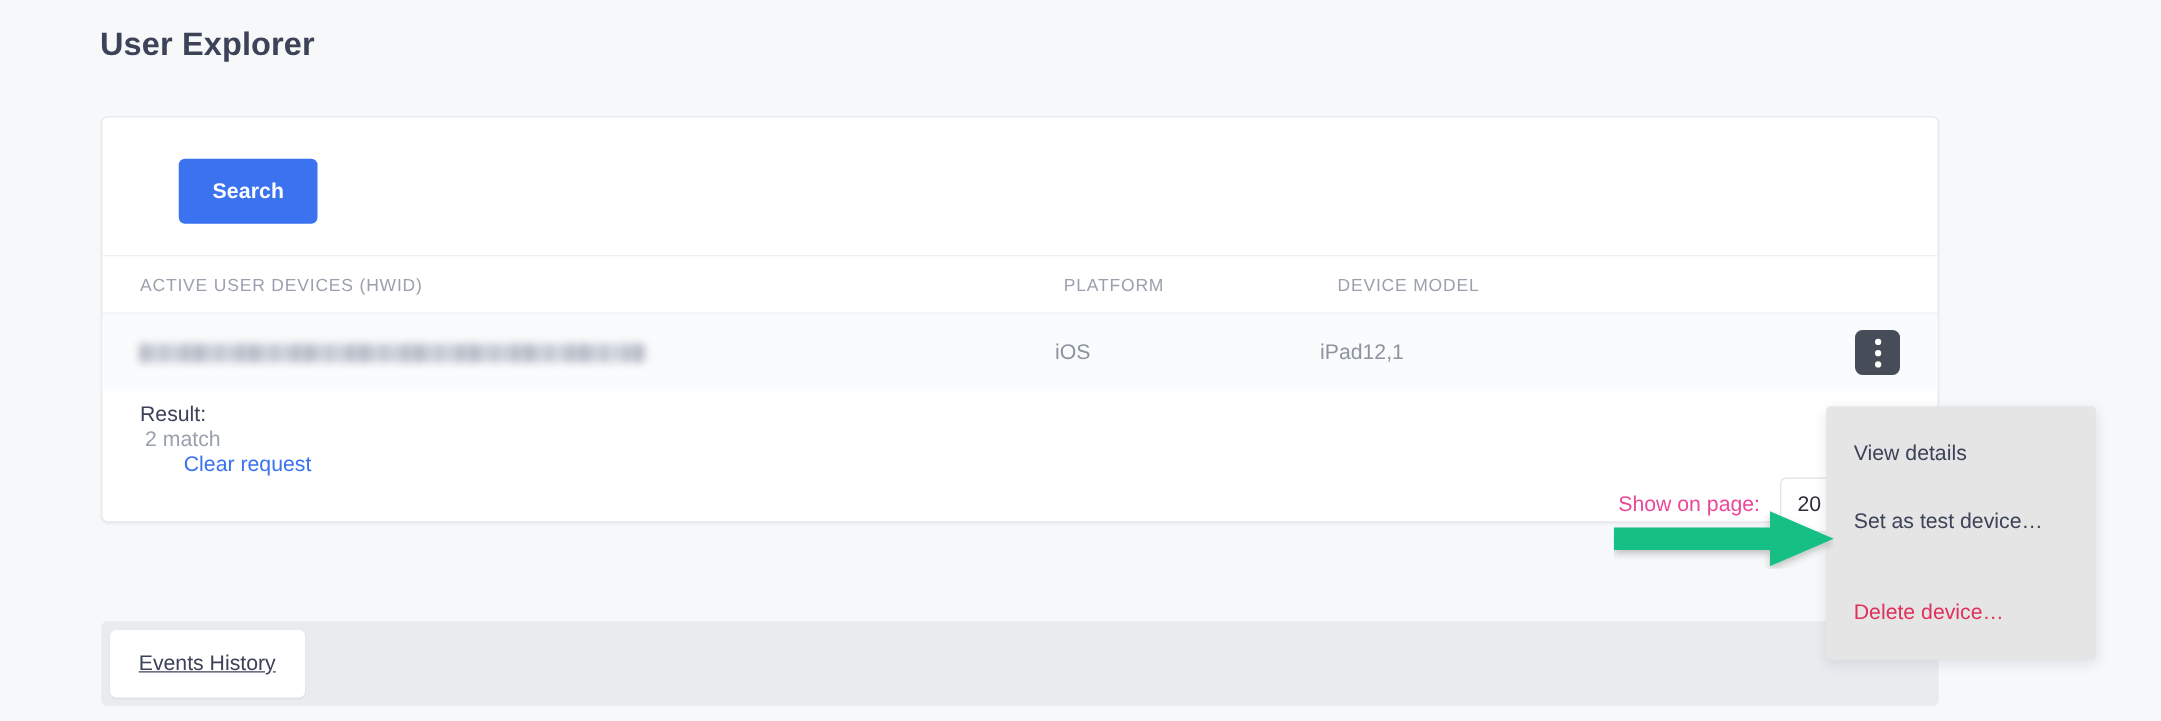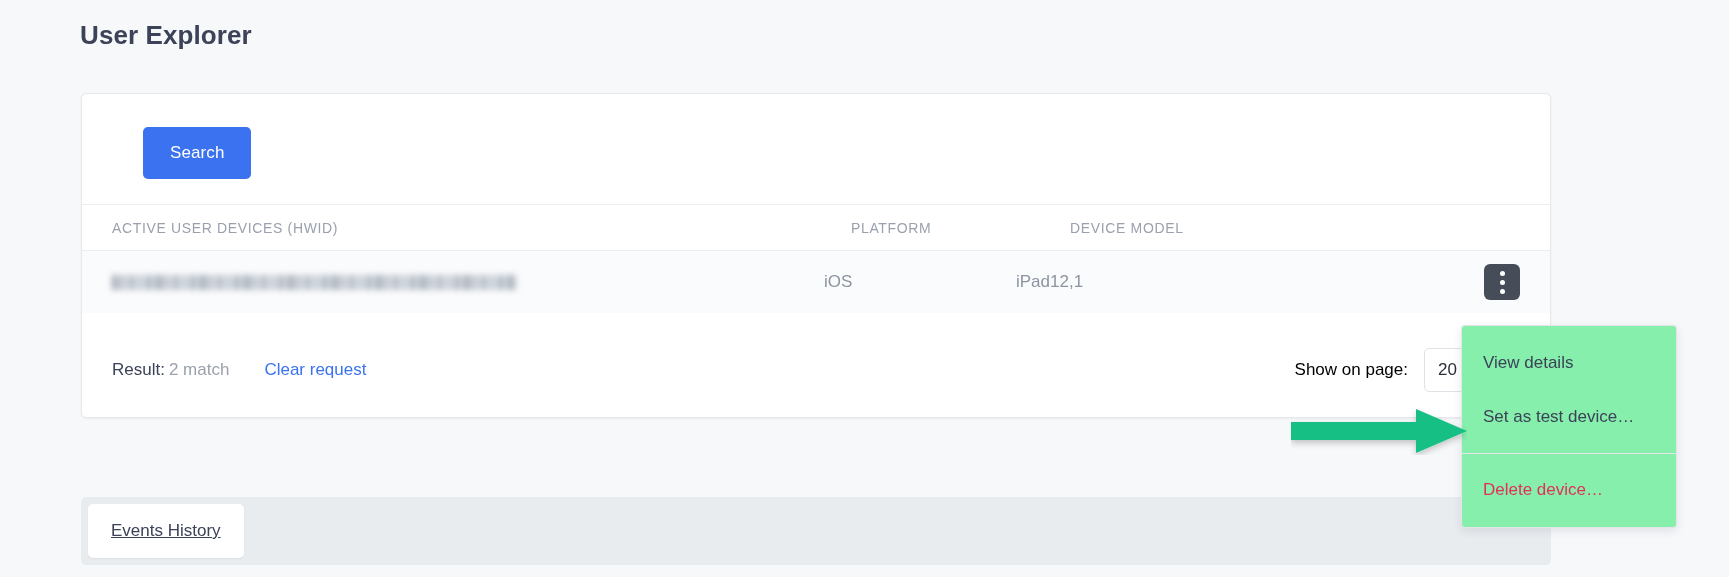--- a/index.html
+++ b/index.html
@@ -105,21 +105,21 @@
     padding: 0 2px;
     user-select: none;
   }
   .search-btn {
     margin-left: 31px;
     height: 52px;
     padding: 4px 27px;
     background: #3a72ef;
     color: #fff;
     font-size: 17px;
-    font-weight: normal;
+    font-weight: bold;
     border: none;
     border-radius: 5px;
     cursor: pointer;
     font-family: "Liberation Sans", sans-serif;
     letter-spacing: 0.1px;
   }
 
   
   .table {
     position: absolute;
@@ -146,20 +146,21 @@
   .col-model { flex: 0 0 300px; }
   .col-act   { flex: 1; }
 
   .trow {
     display: flex;
     align-items: center;
     height: 62px;
     background: #fafbfc;
     padding: 0 30px;
     position: relative;
+    gap: 20px;
   }
   .td {
     font-size: 17px;
     color: #8c94a0;
   }
   
   .hwid-blur {
     height: 15px;
     width: 405px;
     border-radius: 1px;
@@ -200,22 +201,22 @@
     background: #fff;
   }
 
   
   .card-footer {
     position: absolute;
     left: 0; bottom: 0;
     width: 100%;
     height: 95px;
     display: flex;
-    align-items: center;
     padding: 0 30px;
+    flex-direction: column;
   }
   .result-text {
     font-size: 17px;
     color: #3c4257;
   }
   .result-count {
     color: #9aa1ad;
     margin-left: 4px;
   }
   .clear-request {
@@ -224,42 +225,42 @@
     color: #3a72ef;
     cursor: pointer;
   }
   .footer-right {
     margin-left: auto;
     display: flex;
     align-items: center;
   }
   .show-label {
     font-size: 17px;
-    color: #000000;
+    color: #ec4899;
     margin-right: 16px;
   }
   .page-size {
     width: 96px; height: 44px;
     background: #fff;
     border: 1px solid #dfe3e8;
     border-radius: 5px;
     display: flex;
     align-items: center;
     padding: 0 13px;
     font-size: 17px;
     color: #2b2f38;
     cursor: pointer;
   }
 
   
   .menu {
     position: absolute;
     left: 1461px; top: 325px;
     width: 216px;
-    background: #86efac;
+    background: #e5e5e5;
     border: 1px solid #e3e5e8;
     border-radius: 4px;
     box-shadow: 0 3px 10px rgba(16,24,40,0.10);
     z-index: 40;
     padding: 10px 0;
   }
   .menu-item {
     height: 54px;
     display: flex;
     align-items: center;

